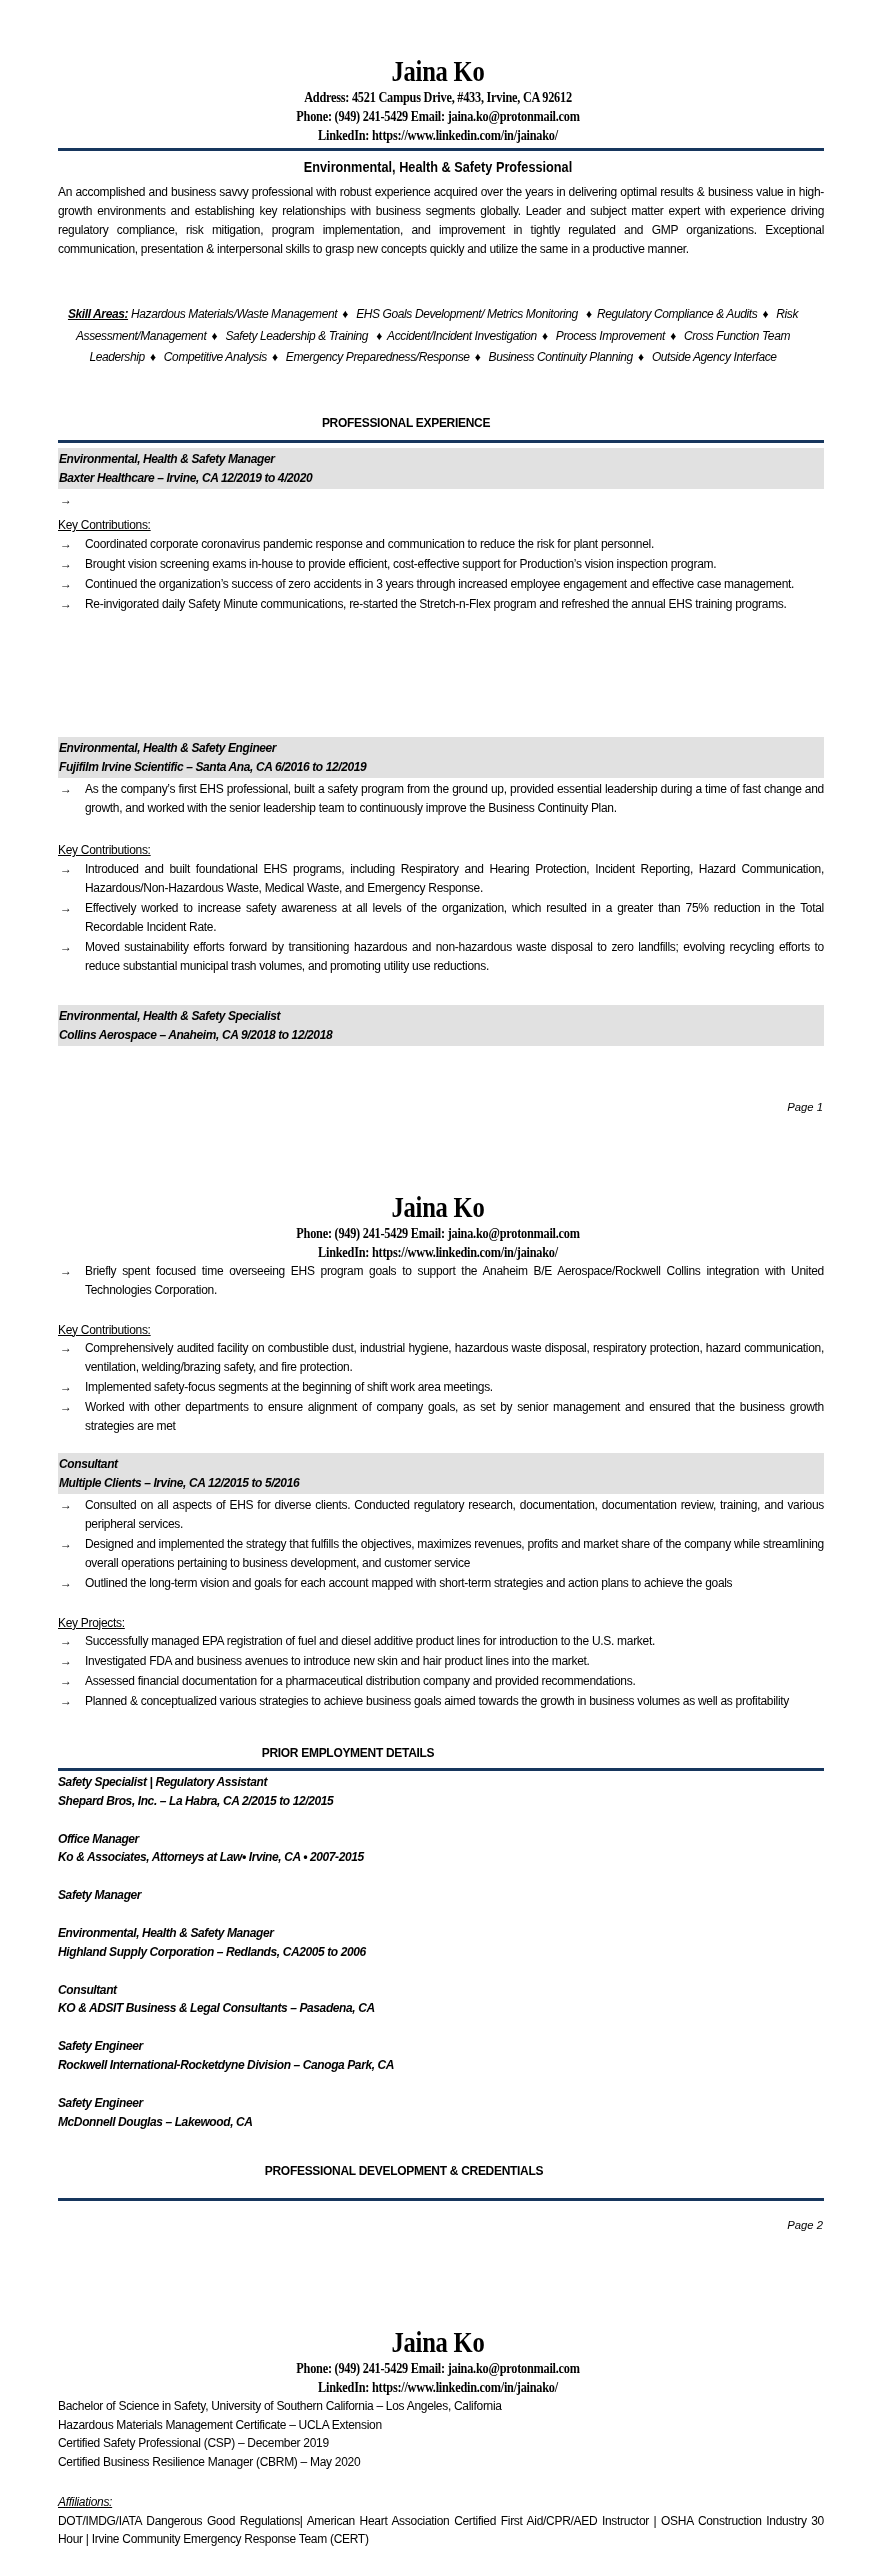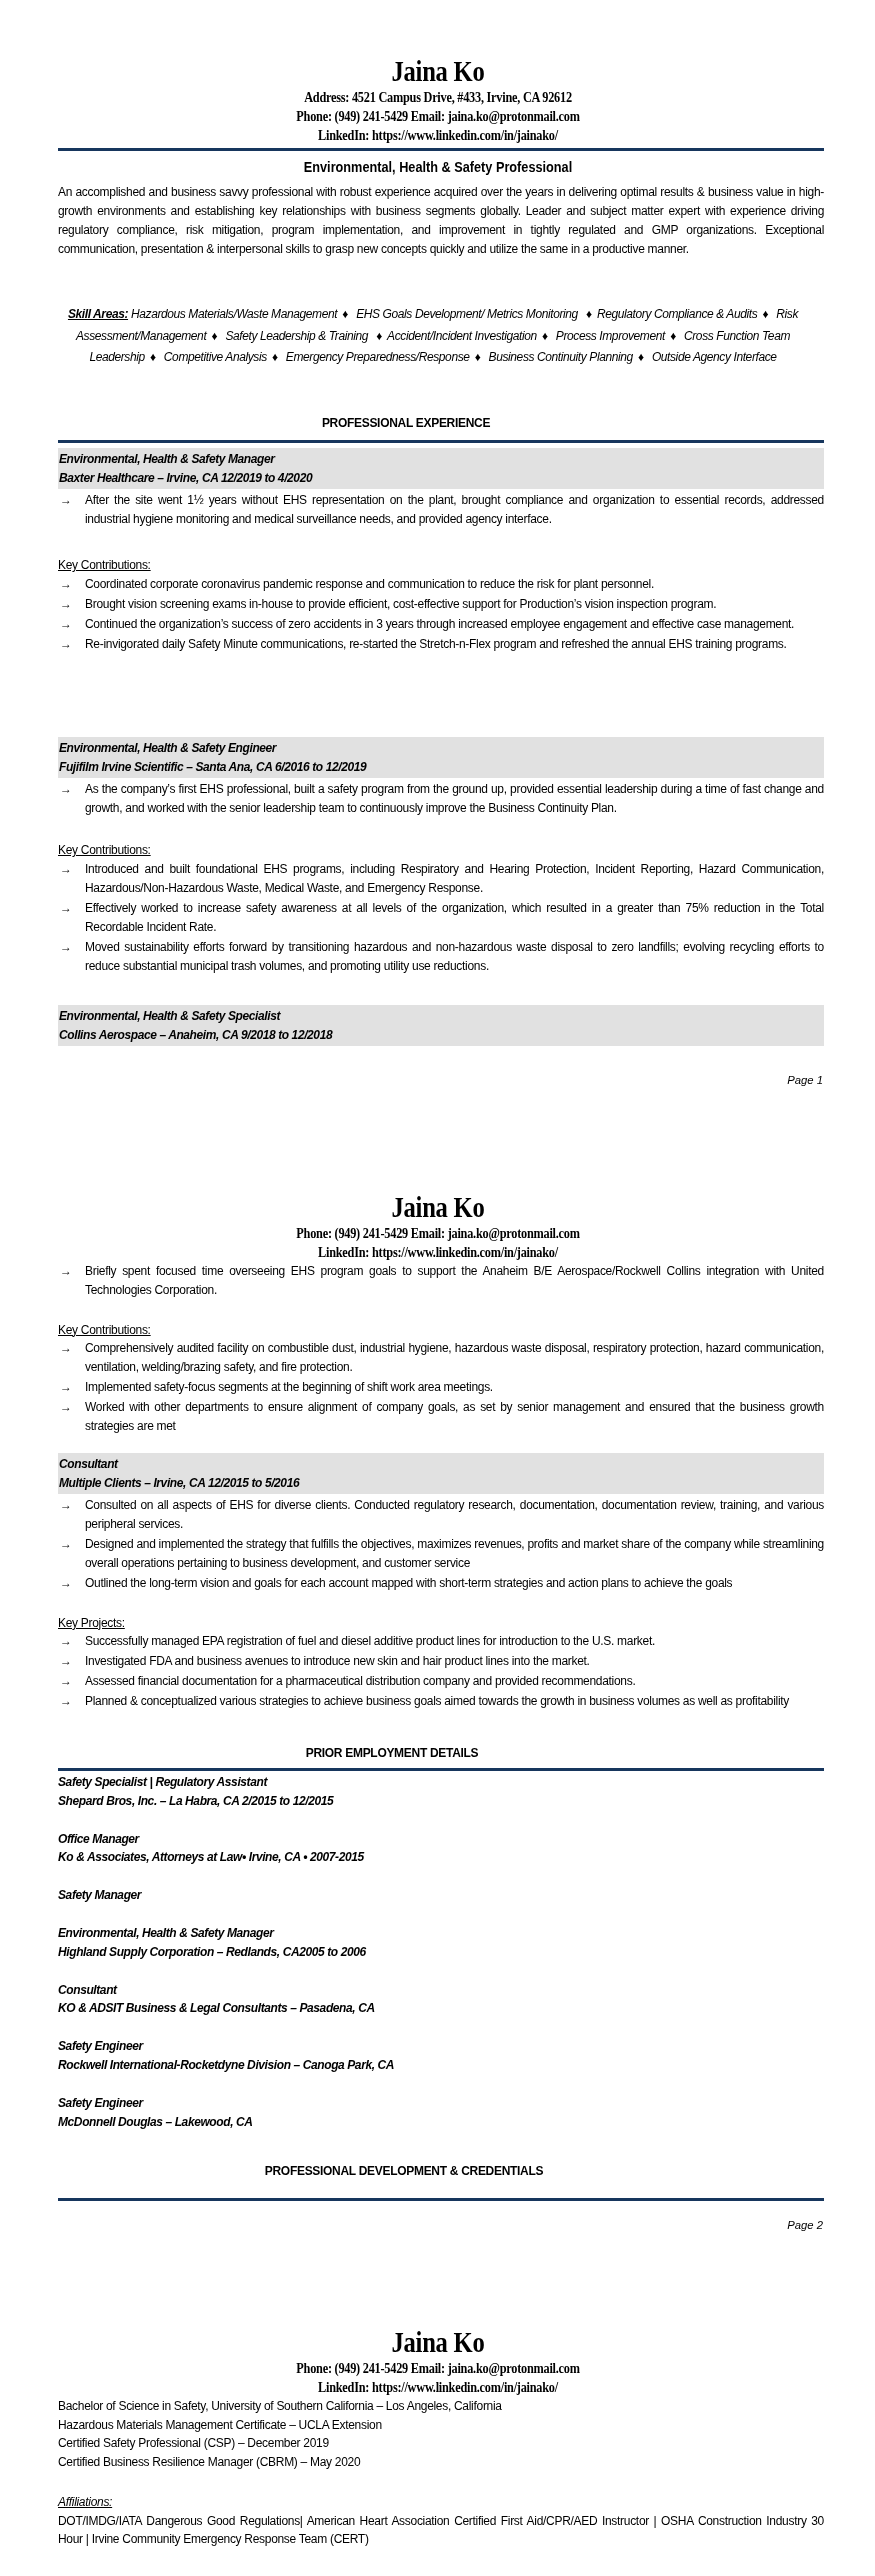--- a/index.html
+++ b/index.html
@@ -59,21 +59,21 @@
 
   <div class="sec-head" style="position:absolute; top:416px; left:0; width:812px;">PROFESSIONAL EXPERIENCE</div>
   <div class="rule" style="top:440px;"></div>
 
   <div class="content" style="top:448px;">
     <div class="job-band">
       <div>Environmental, Health &amp; Safety Manager</div>
       <div>Baxter Healthcare – Irvine, CA  12/2019 to 4/2020</div>
     </div>
     <ul class="bullets" style="margin-top:2.1px;">
-      <li><span class="arrow">→</span><span>After the site went 1½ years without EHS representation on the plant, brought compliance and organization to essential records, addressed industrial hygiene monitoring and medical surveillance needs, and provided agency interface.</span></li>
+      <li><span class="arrow">→</span></li>
     </ul>
     <div class="kc" style="margin-top:27px;">Key Contributions:</div>
     <ul class="bullets">
       <li><span class="arrow">→</span><span>Coordinated corporate coronavirus pandemic response and communication to reduce the risk for plant personnel.</span></li>
       <li><span class="arrow">→</span><span>Brought vision screening exams in-house to provide efficient, cost-effective support for Production’s vision inspection program.</span></li>
       <li><span class="arrow">→</span><span>Continued the organization’s success of zero accidents in 3 years through increased employee engagement and effective case management.</span></li>
       <li><span class="arrow">→</span><span>Re-invigorated daily Safety Minute communications, re-started the Stretch-n-Flex program and refreshed the annual EHS training programs.</span></li>
     </ul>
   </div>
 
@@ -93,21 +93,21 @@
     </ul>
   </div>
 
   <div class="content" style="top:1005px;">
     <div class="job-band">
       <div>Environmental, Health &amp; Safety Specialist</div>
       <div>Collins Aerospace – Anaheim, CA  9/2018 to 12/2018</div>
     </div>
   </div>
 
-  <div class="pgnum" style="top:1074px;">Page 1</div>
+  <div class="pgnum" style="top:1101px;">Page 1</div>
 </div>
 
 <div class="page" style="top:1133px; height:1133px;">
   <div class="serif-head name" style="position:absolute; top:57px; left:0; width:876px;">Jaina Ko</div>
   <div class="serif-head contact" style="position:absolute; top:91px; left:0; width:876px;">Phone: (949) 241-5429 Email: jaina.ko@protonmail.com</div>
   <div class="serif-head contact" style="position:absolute; top:110px; left:0; width:876px;">LinkedIn: https://www.linkedin.com/in/jainako/</div>
 
   <div class="content" style="top:129px;">
     <ul class="bullets">
       <li><span class="arrow">→</span><span>Briefly spent focused time overseeing EHS program goals to support the Anaheim B/E Aerospace/Rockwell Collins integration with United Technologies Corporation.</span></li>
@@ -132,21 +132,21 @@
     </ul>
     <div class="kc" style="margin-top:20.6px;">Key Projects:</div>
     <ul class="bullets">
       <li><span class="arrow">→</span><span>Successfully managed EPA registration of fuel and diesel additive product lines for introduction to the U.S. market.</span></li>
       <li><span class="arrow">→</span><span>Investigated FDA and business avenues to introduce new skin and hair product lines into the market.</span></li>
       <li><span class="arrow">→</span><span>Assessed financial documentation for a pharmaceutical distribution company and provided recommendations.</span></li>
       <li><span class="arrow">→</span><span>Planned &amp; conceptualized various strategies to achieve business goals aimed towards the growth in business volumes as well as profitability</span></li>
     </ul>
   </div>
 
-  <div class="sec-head" style="position:absolute; top:613px; left:0; width:696px;margin-left:44px;">PRIOR EMPLOYMENT DETAILS</div>
+  <div class="sec-head" style="position:absolute; top:613px; left:0; width:696px;">PRIOR EMPLOYMENT DETAILS</div>
   <div class="rule" style="top:635px;"></div>
 
   <div class="content prior" style="top:640px;">
     <div style="margin-bottom:19.6px;">
       <div>Safety Specialist | Regulatory Assistant</div>
       <div>Shepard Bros, Inc. – La Habra, CA  2/2015 to 12/2015</div>
     </div>
     <div style="margin-bottom:19.6px;">
       <div>Office Manager</div>
       <div>Ko &amp; Associates, Attorneys at Law• Irvine, CA • 2007-2015</div>

